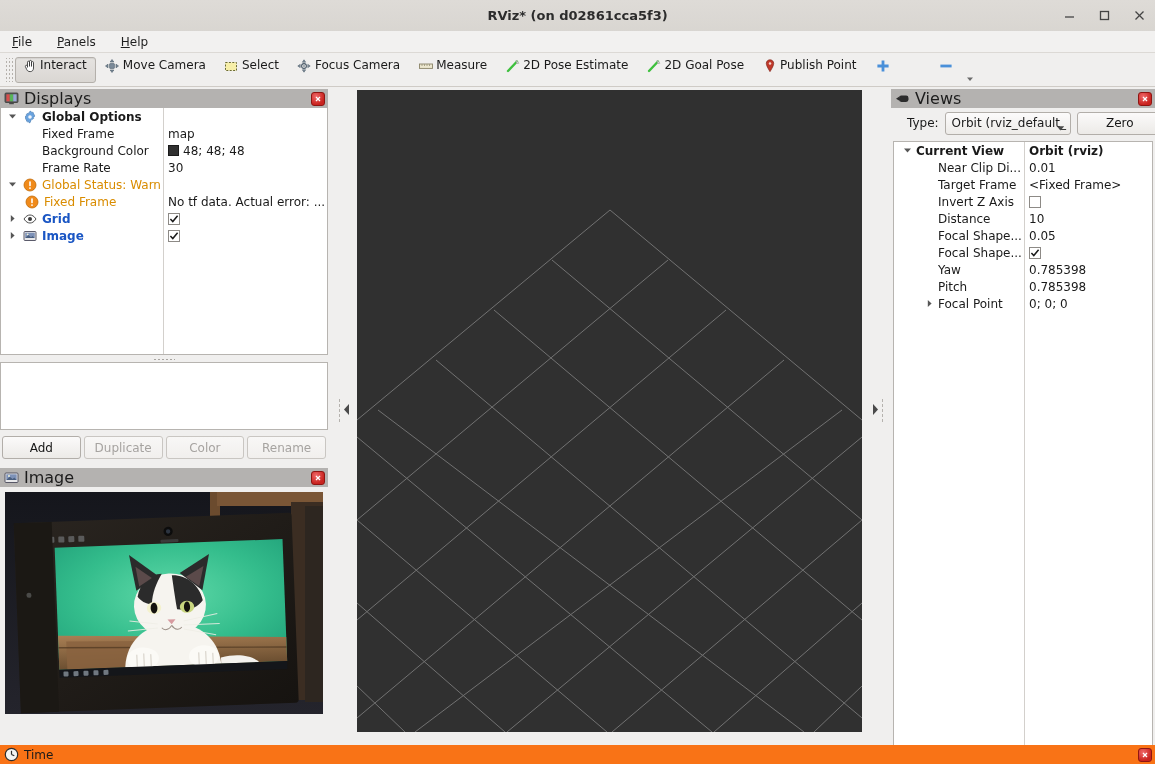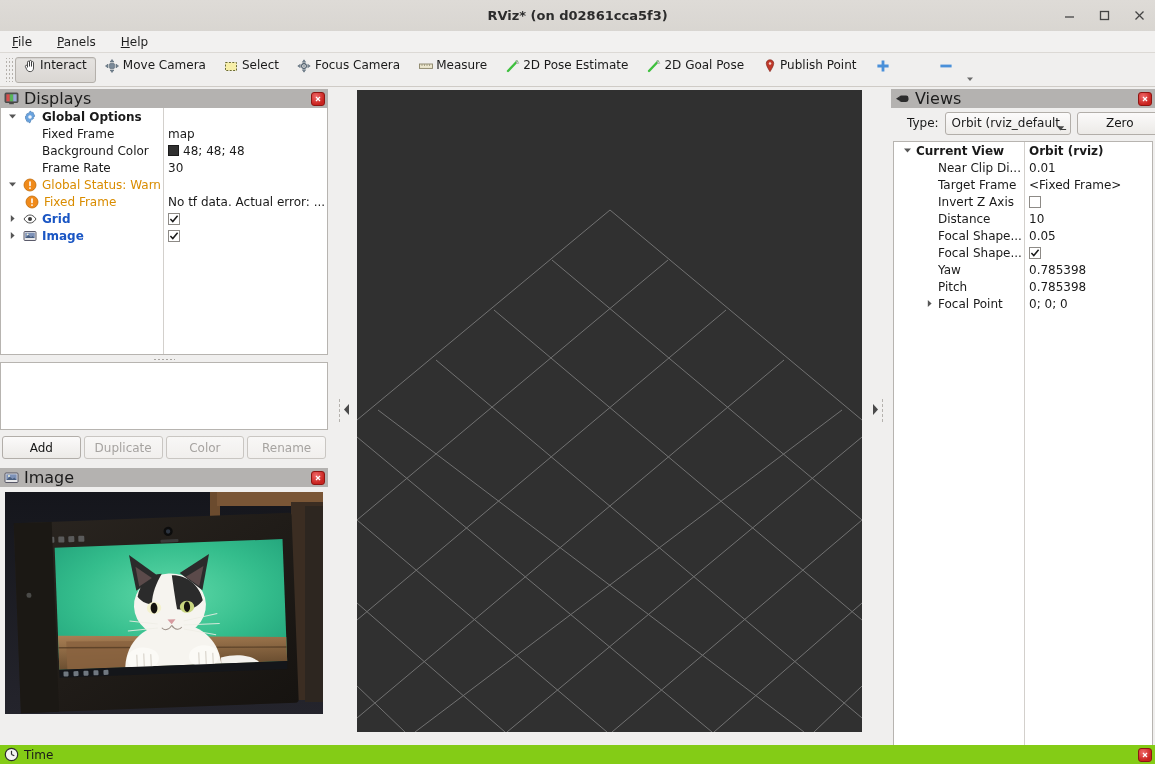--- a/index.html
+++ b/index.html
@@ -168,21 +168,21 @@
   #views-tree-wrap {
     position: absolute; left: 2px; top: 52px; width: 260px; height: 655px;
     background: #fff; border: 1px solid #b7b4b0; overflow: hidden;
   }
   #views-tree-wrap .tree-col-sep { left: 130px; }
   #views-tree-wrap .tval { left: 135px; }
 
   
   #timebar {
     position: absolute; left: 0; top: 745px; width: 1155px; height: 19px;
-    background: #84cc16; display: flex; align-items: center; padding: 0 3px 0 4px;
+    background: #f97316; display: flex; align-items: center; padding: 0 3px 0 4px;
   }
   #timebar .pt-ico { width: 15px; height: 15px; margin-right: 5px; display:flex;align-items:center;justify-content:center;}
   #timebar .pt-label { flex: 1 1 auto; font-size: 12px; }
 </style>
 </head>
 <body>
 
 <div id="app">
 
   <div class="titlebar">

